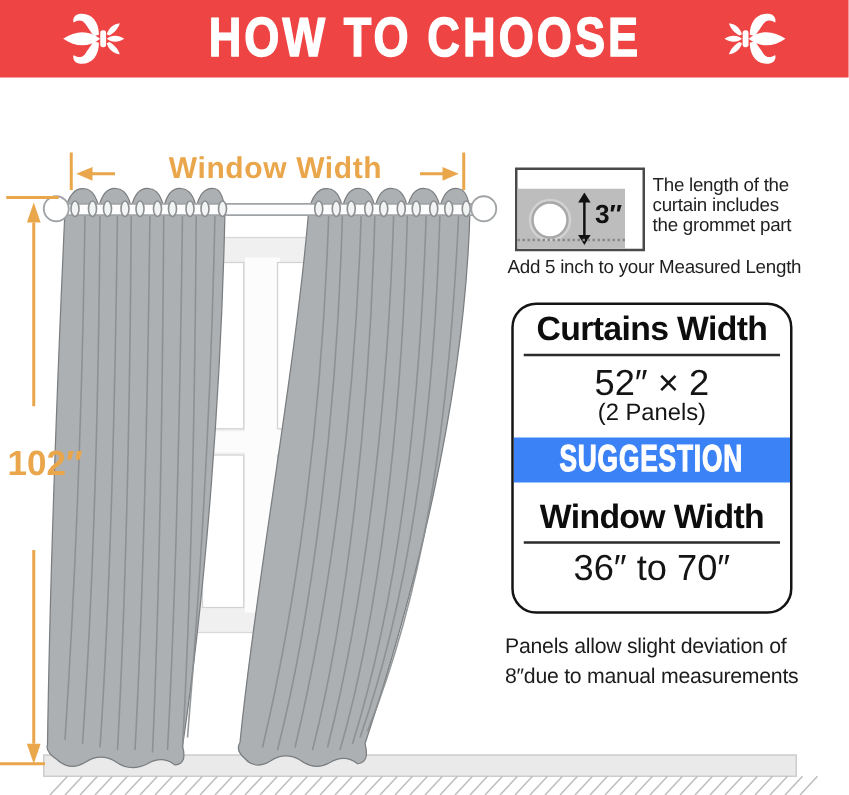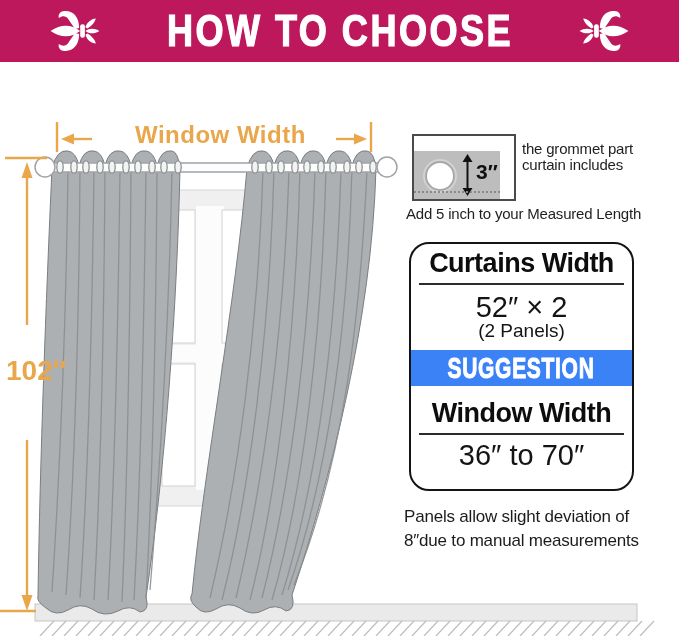--- a/index.html
+++ b/index.html
@@ -5,21 +5,21 @@
   html,body{margin:0;padding:0;}
   body{
     width:679px;height:636px;background:#ffffff;overflow:hidden;position:relative;
     font-family:"Liberation Sans",sans-serif;
     -webkit-font-smoothing:antialiased;
   }
 
   
   .banner{
     position:absolute;left:0;top:0;width:679px;height:62px;
-    background:#be185d;display:flex;align-items:center;justify-content:center;gap:28px;
+    background:#ef4444;display:flex;align-items:center;justify-content:center;gap:28px;
   }
   .banner .title{
     margin:0;color:#fff;font-weight:800;font-size:44px;line-height:1;
     letter-spacing:3px;transform:scaleX(.82);display:inline-block;
     -webkit-text-stroke:1.2px #ffffff;white-space:nowrap;
   }
   .fleur{width:52px;height:52px;display:inline-block;flex:0 0 auto;}
   .fleur svg{width:100%;height:100%;fill:#ffffff;display:block;}
   .fleur.left svg{transform:rotate(-90deg);}
   .fleur.right svg{transform:rotate(90deg);}
@@ -187,22 +187,23 @@
     <svg class="g-arrow" viewBox="0 0 13 42">
       <line x1="6.5" y1="5" x2="6.5" y2="37" stroke="#111" stroke-width="2"></line>
       <polygon points="6.5,0 1.5,8 11.5,8" fill="#111"></polygon>
       <polygon points="6.5,42 1.5,34 11.5,34" fill="#111"></polygon>
     </svg>
     <span class="g-size">3″</span>
     <div class="g-dotted"></div>
   </div>
 </div>
 <div class="g-desc">
+  <div>The length of the</div>
+  <div>curtain includes</div>
   <div>the grommet part</div>
-  <div>curtain includes</div>
 </div>
 <div class="g-note">Add 5 inch to your Measured Length</div>
 
 <div class="size-box">
   <div class="sb-title">Curtains Width</div>
   <div class="sb-line"></div>
   <div class="sb-value">52″ × 2</div>
   <div class="sb-sub">(2 Panels)</div>
   <div class="sb-band">
     <span class="sb-band-text">SUGGESTION</span>

